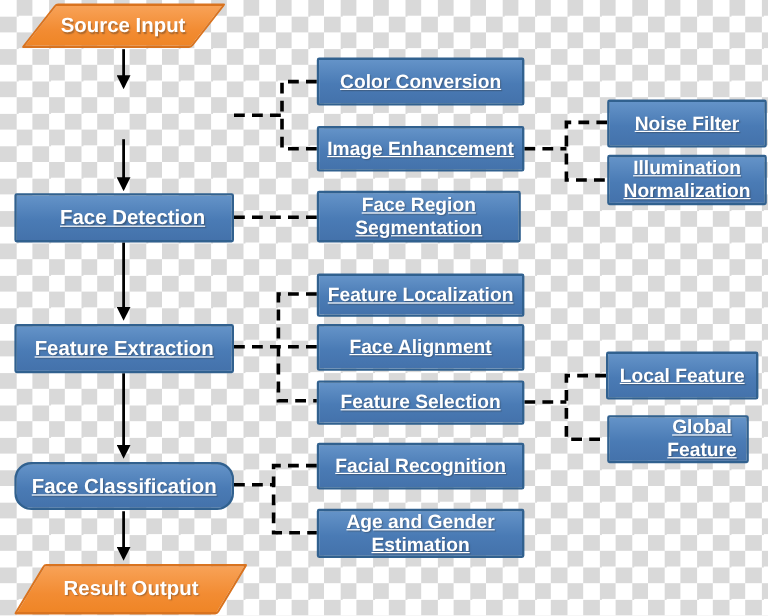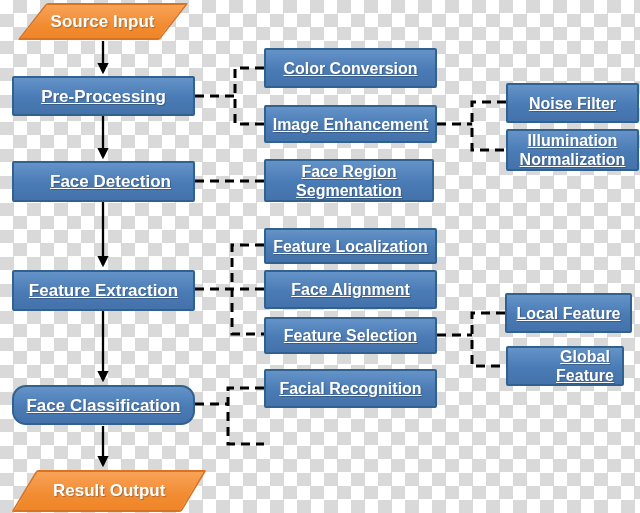--- a/index.html
+++ b/index.html
@@ -75,21 +75,20 @@
   </svg>
 
   <div class="node io" style="left:32px;top:3px;width:142px;height:37px;transform:skewX(-38deg);">
     <span class="io-label" style="transform:skewX(38deg);">Source Input</span>
   </div>
 
   <div class="node io" style="left:24px;top:470px;width:170px;height:42px;transform:skewX(-31deg);">
     <span class="io-label" style="transform:skewX(31deg);">Result Output</span>
   </div>
 
-  <div class="node proc col-left" style="left:12px;top:76px;width:183px;height:40px;">Pre-Processing</div>
 
   <div class="node proc col-left" style="left:12px;top:161px;width:183px;height:41px;padding-left:18px;">Face Detection</div>
 
   <div class="node proc col-left" style="left:12px;top:270px;width:183px;height:41px;">Feature Extraction</div>
 
   <div class="node proc col-left" style="left:12px;top:385px;width:183px;height:40px;border-radius:14px;">Face Classification</div>
 
   <div class="node proc" style="left:264px;top:48px;width:173px;height:40px;">Color Conversion</div>
 
   <div class="node proc" style="left:264px;top:105px;width:173px;height:38px;">Image Enhancement</div>
@@ -97,20 +96,21 @@
   <div class="node proc" style="left:264px;top:159px;width:170px;height:43px;">Face Region Segmentation</div>
 
   <div class="node proc" style="left:264px;top:228px;width:173px;height:36px;">Feature Localization</div>
 
   <div class="node proc" style="left:264px;top:270px;width:173px;height:39px;">Face Alignment</div>
 
   <div class="node proc" style="left:264px;top:317px;width:173px;height:37px;">Feature Selection</div>
 
   <div class="node proc" style="left:264px;top:369px;width:173px;height:39px;text-align:center;">Facial Recognition</div>
 
+  <div class="node proc" style="left:264px;top:424px;width:173px;height:41px;">Age and Gender Estimation</div>
 
   <div class="node proc" style="left:506px;top:83px;width:133px;height:40px;">Noise Filter</div>
 
   <div class="node proc" style="left:506px;top:129px;width:133px;height:42px;">Illumination Normalization</div>
 
   <div class="node proc" style="left:505px;top:293px;width:127px;height:40px;">Local Feature</div>
 
   <div class="node proc" style="left:506px;top:346px;width:118px;height:40px;padding-left:44px;">Global Feature</div>
 
 </div>

